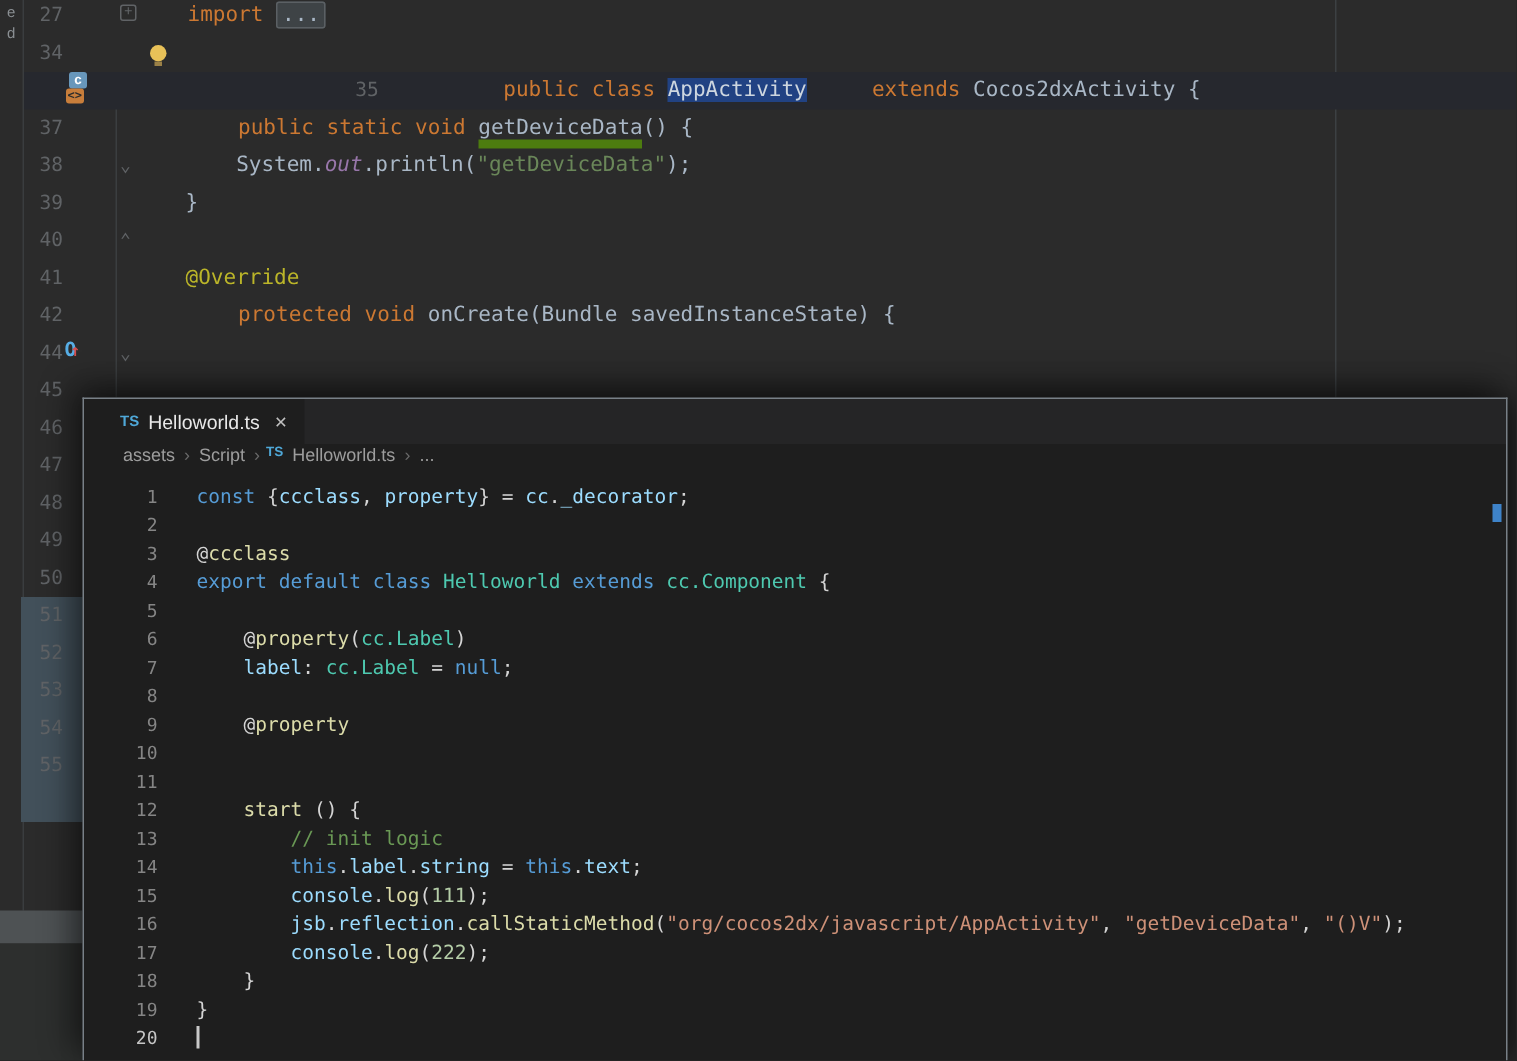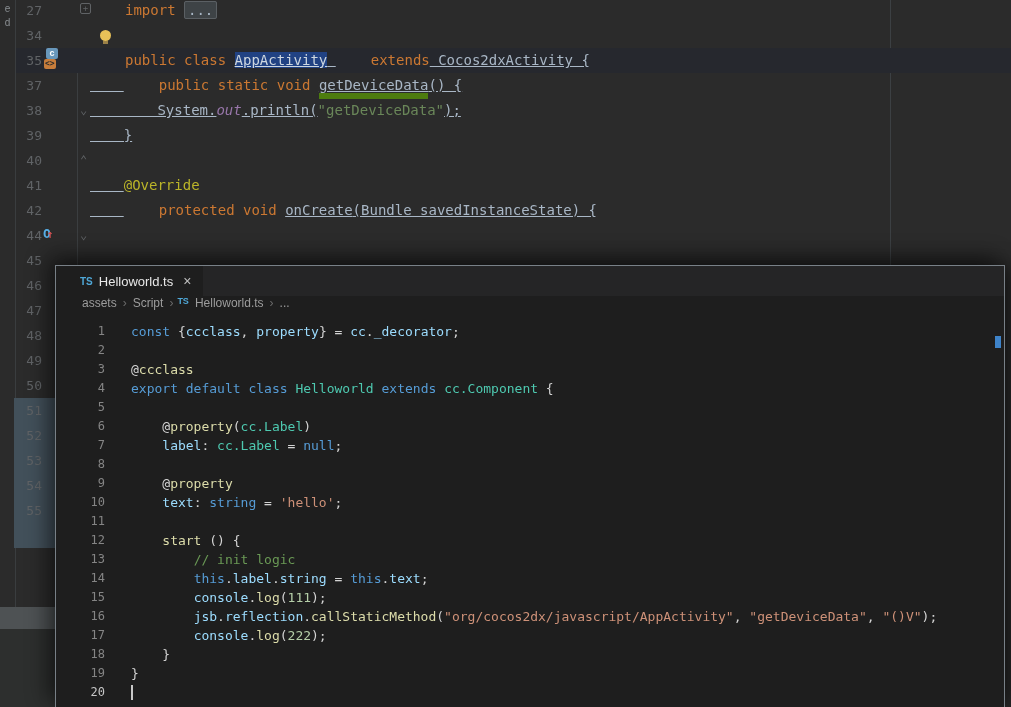--- a/index.html
+++ b/index.html
@@ -14,26 +14,26 @@
   .margin-guide{position:absolute;left:890px;top:0;width:1px;height:265px;background:#3c4043;}
   .indent-guide{position:absolute;left:77px;top:70px;width:1px;height:195px;background:#3b3e40;}
   .gutter-hl{position:absolute;left:14px;top:398px;width:42px;height:150px;background:#42505a;}
   .bottom-strip{position:absolute;left:0;top:607px;width:55px;height:22px;background:#4e5254;}
   .bottom-fill{position:absolute;left:0;top:629px;width:55px;height:78px;background:#2d2f2e;}
 
   .java-lines{position:absolute;left:16px;top:-2px;right:0;}
   .j-row{display:flex;height:25px;line-height:25px;font-size:14px;white-space:pre;}
   .j-row .lnum{flex:none;width:26px;text-align:right;color:#606366;font-size:13px;}
   .j-row .lcode{margin-left:48px;}
-  .j-row.hl{background:#26282e;}
+  .j-row.hl{background:#26282e;justify-content:center;}
   .j-kw{color:#cc7832;padding-left:35px;}
   .j-ann{color:#bbb529;}
   .j-str{color:#6a8759;}
   .j-field{color:#9876aa;font-style:italic;}
-  .j-def{color:#a9b7c6;text-decoration:underline;}
+  .j-def{color:#a9b7c6;}
   .j-sel{background:#214283;color:#cdd6df;}
   .j-ul{border-bottom:6px solid #4d7c0f;}
   .j-foldbox{background:#3e4346;border:1px solid #5b6064;border-radius:2px;padding:0 3px;color:#a9b7c6;}
 
   .bulb{position:absolute;left:100px;top:30px;width:11px;height:11px;background:#e8c158;border-radius:50%;}
   .bulb:after{content:"";position:absolute;left:3px;bottom:-3px;width:5px;height:3px;background:#9b8147;}
   .class-icon{position:absolute;left:46px;top:48px;width:12px;height:11px;background:#6897bb;border-radius:2px;
               color:#fff;font:bold 9px/11px "Liberation Sans",sans-serif;text-align:center;}
   .code-tag{position:absolute;left:44px;top:59px;background:#c77d3b;color:#2b2b2b;border-radius:2px;
             font:bold 8px/10px "DejaVu Sans Mono",monospace;padding:0 1px;}
@@ -146,21 +146,21 @@
     <div class="ts-lines" id="ts-lines">
         <div class="t-row"><span class="lnum">1</span><span class="lcode"><span class="t-kw">const </span><span class="t-def">{</span><span class="t-var">ccclass</span><span class="t-def">, </span><span class="t-var">property</span><span class="t-def">} = </span><span class="t-var">cc</span><span class="t-def">.</span><span class="t-var">_decorator</span><span class="t-def">;</span></span></div>
         <div class="t-row"><span class="lnum">2</span><span class="lcode"></span></div>
         <div class="t-row"><span class="lnum">3</span><span class="lcode"><span class="t-def">@</span><span class="t-fn">ccclass</span></span></div>
         <div class="t-row"><span class="lnum">4</span><span class="lcode"><span class="t-kw">export </span><span class="t-kw">default </span><span class="t-kw">class </span><span class="t-cls">Helloworld</span><span class="t-def"> </span><span class="t-kw">extends</span><span class="t-def"> </span><span class="t-cls">cc.Component</span><span class="t-def"> {</span></span></div>
         <div class="t-row"><span class="lnum">5</span><span class="lcode"></span></div>
         <div class="t-row"><span class="lnum">6</span><span class="lcode"><span class="t-def">    @</span><span class="t-fn">property</span><span class="t-def">(</span><span class="t-cls">cc.Label</span><span class="t-def">)</span></span></div>
         <div class="t-row"><span class="lnum">7</span><span class="lcode"><span class="t-def">    </span><span class="t-var">label</span><span class="t-def">: </span><span class="t-cls">cc.Label</span><span class="t-def"> = </span><span class="t-kw">null</span><span class="t-def">;</span></span></div>
         <div class="t-row"><span class="lnum">8</span><span class="lcode"></span></div>
         <div class="t-row"><span class="lnum">9</span><span class="lcode"><span class="t-def">    @</span><span class="t-fn">property</span></span></div>
-        <div class="t-row"><span class="lnum">10</span><span class="lcode"><span class="t-def">    </span><span class="t-var">text</span><span class="t-def">: </span><span class="t-kw">string</span><span class="t-def"> = </span><span class="t-str">'hello'</span><span class="t-def">;</span></span></div>
+        <div class="t-row"><span class="lnum">10</span></div>
         <div class="t-row"><span class="lnum">11</span><span class="lcode"></span></div>
         <div class="t-row"><span class="lnum">12</span><span class="lcode"><span class="t-def">    </span><span class="t-fn">start</span><span class="t-def"> () {</span></span></div>
         <div class="t-row"><span class="lnum">13</span><span class="lcode"><span class="t-def">        </span><span class="t-cmt">// init logic</span></span></div>
         <div class="t-row"><span class="lnum">14</span><span class="lcode"><span class="t-def">        </span><span class="t-kw">this</span><span class="t-def">.</span><span class="t-var">label</span><span class="t-def">.</span><span class="t-var">string</span><span class="t-def"> = </span><span class="t-kw">this</span><span class="t-def">.</span><span class="t-var">text</span><span class="t-def">;</span></span></div>
         <div class="t-row"><span class="lnum">15</span><span class="lcode"><span class="t-def">        </span><span class="t-var">console</span><span class="t-def">.</span><span class="t-fn">log</span><span class="t-def">(</span><span class="t-num">111</span><span class="t-def">);</span></span></div>
         <div class="t-row"><span class="lnum">16</span><span class="lcode"><span class="t-def">        </span><span class="t-var">jsb</span><span class="t-def">.</span><span class="t-var">reflection</span><span class="t-def">.</span><span class="t-fn">callStaticMethod</span><span class="t-def">(</span><span class="t-str">"org/cocos2dx/javascript/AppActivity"</span><span class="t-def">, </span><span class="t-str">"getDeviceData"</span><span class="t-def">, </span><span class="t-str">"()V"</span><span class="t-def">);</span></span></div>
         <div class="t-row"><span class="lnum">17</span><span class="lcode"><span class="t-def">        </span><span class="t-var">console</span><span class="t-def">.</span><span class="t-fn">log</span><span class="t-def">(</span><span class="t-num">222</span><span class="t-def">);</span></span></div>
         <div class="t-row"><span class="lnum">18</span><span class="lcode"><span class="t-def">    }</span></span></div>
         <div class="t-row"><span class="lnum">19</span><span class="lcode"><span class="t-def">}</span></span></div>
         <div class="t-row cur"><span class="lnum">20</span><span class="lcode"><span class="caret"></span></span></div>

